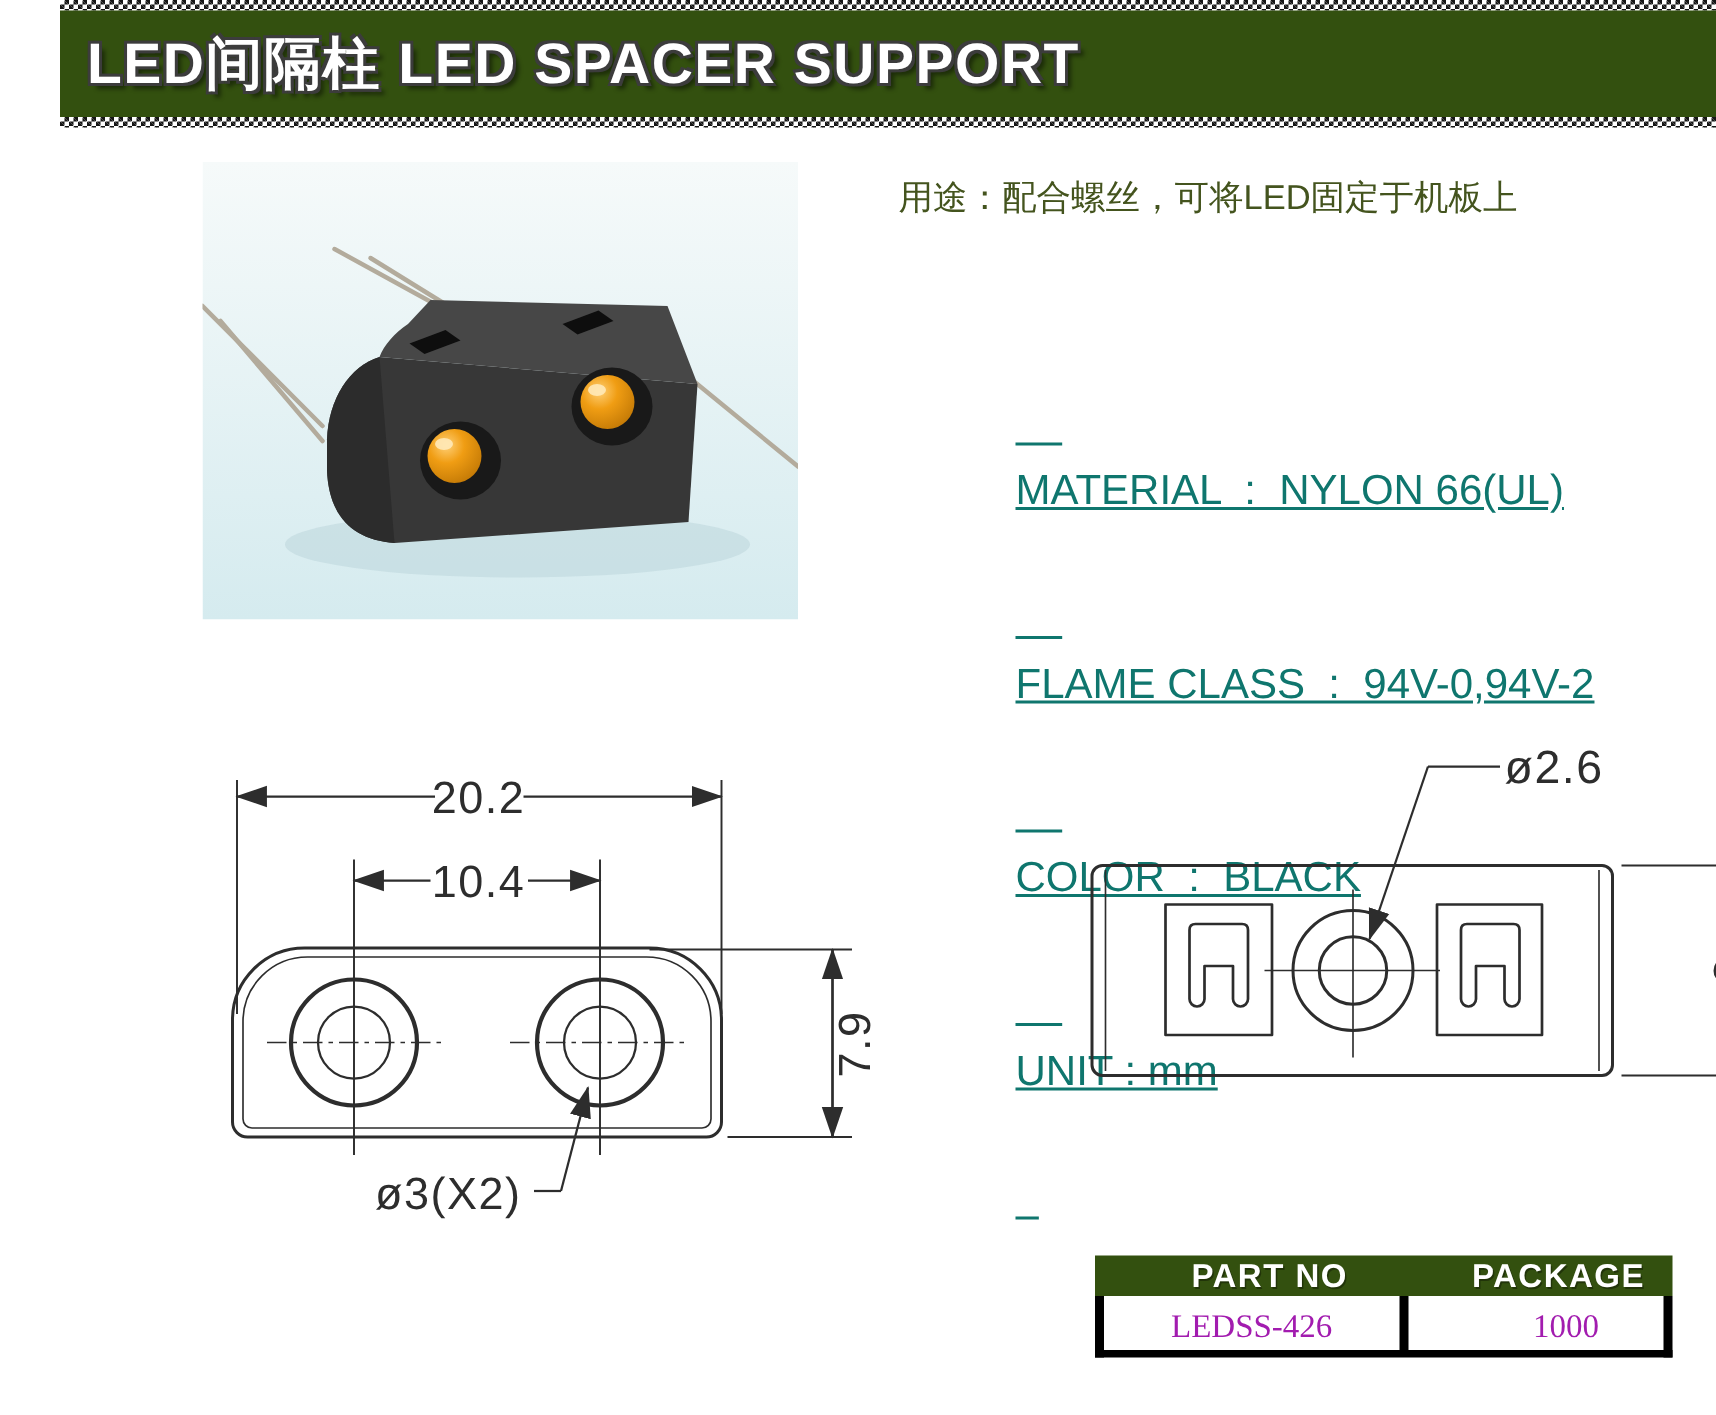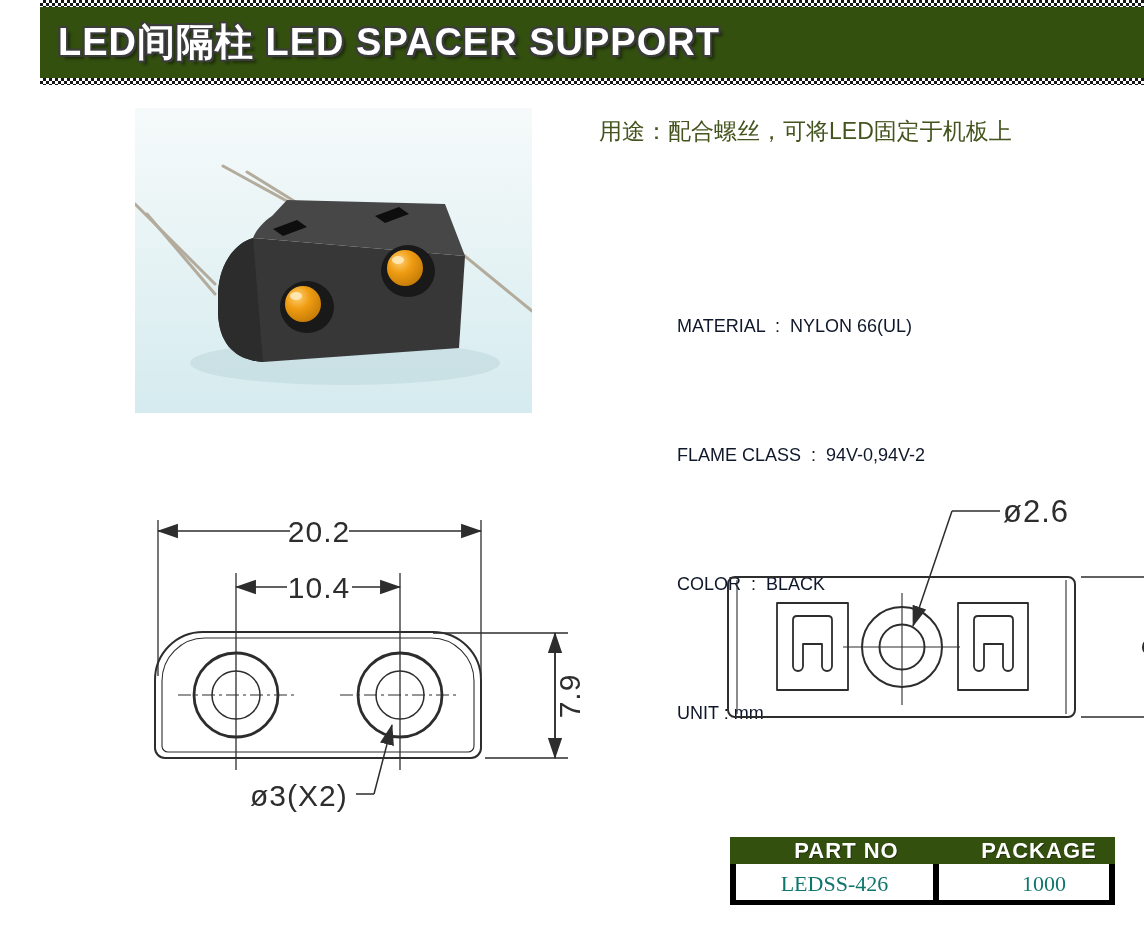--- a/index.html
+++ b/index.html
@@ -15,34 +15,34 @@
     background-size:6px 6px;background-position:0 0,3px 3px;}
   .banner-field{height:71px;background:#33500f;display:flex;align-items:center;padding-left:18px;box-sizing:border-box;}
   .banner-title{font-size:38px;font-weight:bold;color:#ffffff;letter-spacing:1px;white-space:nowrap;
     text-shadow:2px 2px 0 #3c3c3c,-2px -2px 0 #3c3c3c,2px -2px 0 #3c3c3c,-2px 2px 0 #3c3c3c,4px 4px 3px rgba(0,0,0,.45);}
 
   
   .photo{position:absolute;left:95px;top:108px;width:397px;height:305px;}
 
   
   .intro{position:absolute;left:559px;top:116px;font-size:23px;color:#44541e;white-space:pre;}
-  .specs{position:absolute;left:637px;top:219px;font-size:18px;color:#0f172a;line-height:43px;white-space:pre;}
+  .specs{position:absolute;left:637px;top:219px;font-size:28px;color:#0f766e;line-height:43px;white-space:pre;text-decoration:underline;}
 
   
   .front-view{position:absolute;left:100px;top:495px;}
   .top-view{position:absolute;left:640px;top:480px;}
   svg text{fill:#2d2d2d;font-family:"Liberation Sans",sans-serif;}
 
   
   .parts-table{position:absolute;left:690px;top:837px;width:385px;}
   .pt-head{display:flex;height:27px;background:#33500f;}
   .pt-head .cell{color:#ffffff;font-size:22px;font-weight:bold;letter-spacing:1px;text-align:center;line-height:27px;
                  text-shadow:1px 1px 0 rgba(0,0,0,.35);}
   .pt-body{display:flex;height:41px;background:#ffffff;border-left:6px solid #000;border-right:6px solid #000;border-bottom:5px solid #000;box-sizing:border-box;width:385px;}
-  .pt-body .cell{font-family:"Liberation Serif",serif;font-size:22px;color:#0f766e;text-align:center;line-height:39px;}
+  .pt-body .cell{font-family:"Liberation Serif",serif;font-size:22px;color:#a21caf;text-align:center;line-height:39px;}
   .c1h{width:233px;} .c2h{width:152px;}
   .c1{width:221px;border-right:6px solid #000;} .c2{width:146px;padding-left:40px;}
 </style>
 </head>
 <body>
 
 <div id="page">
 
   <div class="banner">
     <div class="checker"></div>

